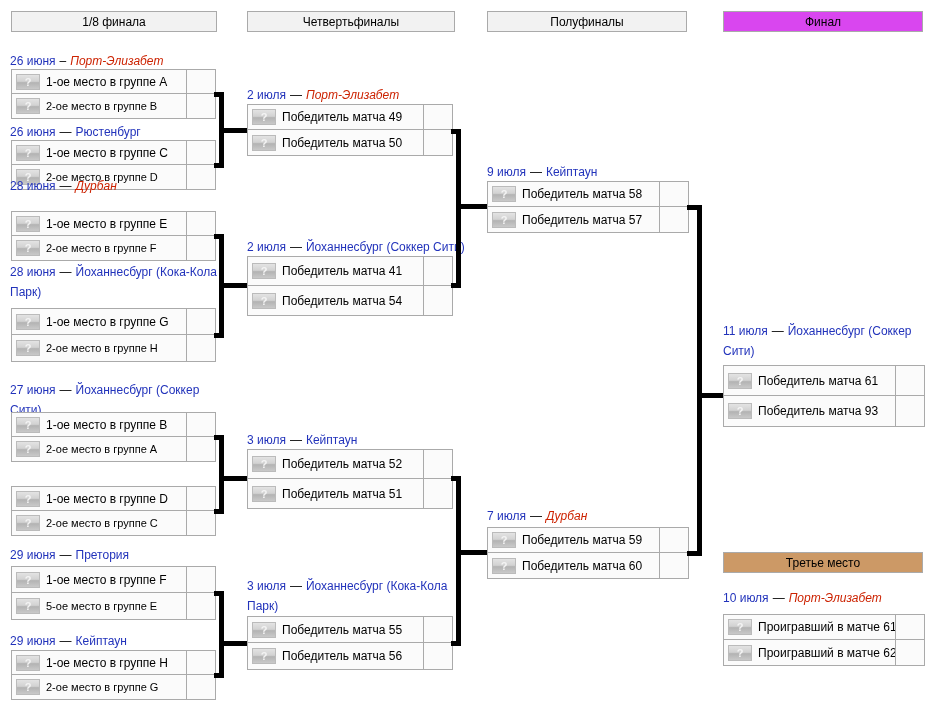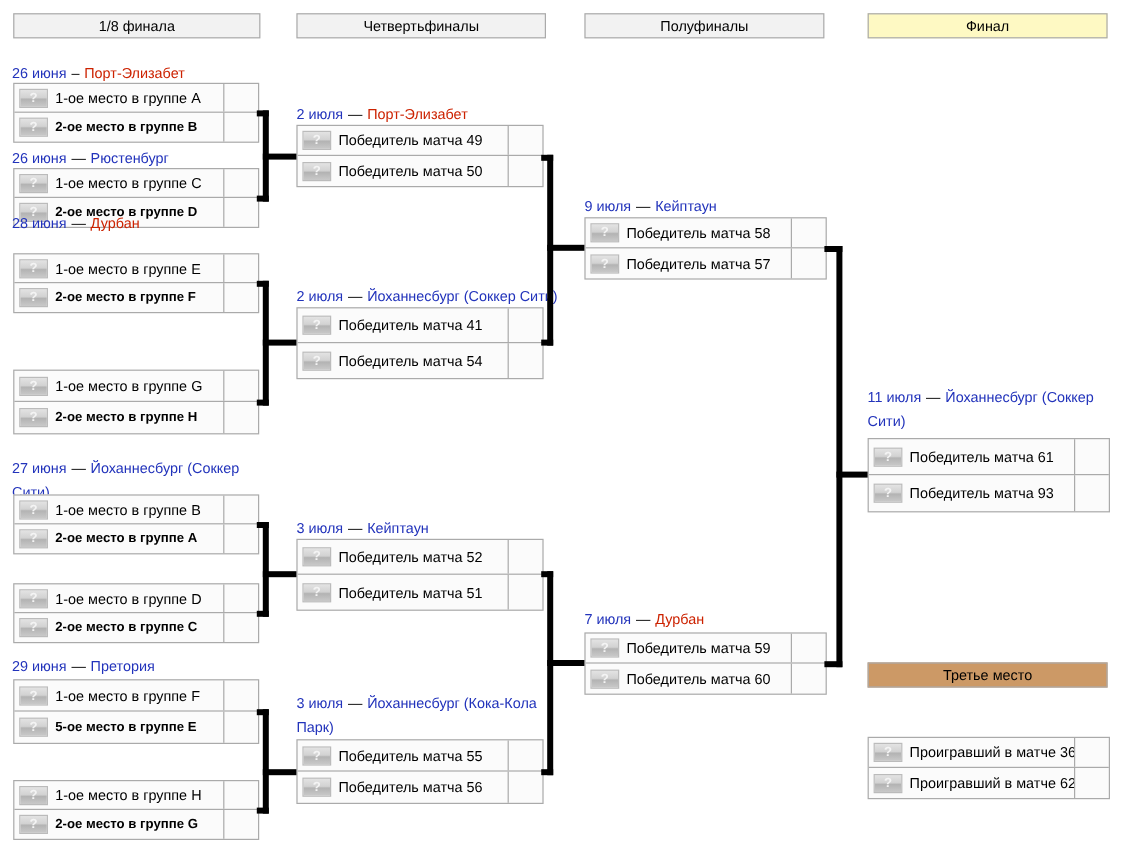--- a/index.html
+++ b/index.html
@@ -1,35 +1,35 @@
 <!DOCTYPE html>
 <html><head>
 <meta charset="utf-8">
 <style>
   html,body{margin:0;padding:0;background:#fff;}
   #stage{position:relative;width:938px;height:702px;background:#fff;overflow:hidden;
          font-family:"Liberation Sans","DejaVu Sans",sans-serif;}
   .rh{position:absolute;height:19px;border:1px solid #aaa;background:#f2f2f2;
       display:flex;align-items:center;justify-content:center;font-size:12px;color:#000;}
-  .rh.final{background:#fef9c3;}
+  .rh.final{background:#d946ef;}
   .rh.third{background:#cc9966;}
   .date{position:absolute;font-size:12px;line-height:20px;color:#000;}
   .date .lnk{color:#2233bb;}
-  .date .lnk.red{color:#cc2200;}
+  .date .lnk.red{color:#cc2200;font-style:italic;}
   .date .dash{color:#000;margin:0 4px;}
   .match{position:absolute;border:1px solid #aaa;background:#fbfbfb;}
   .row{display:flex;align-items:center;border-bottom:1px solid #aaa;box-sizing:border-box;padding-left:4px;}
   .row:last-child{border-bottom:none;}
   .r24 .row{height:24px;} .r25 .row{height:25px;} .r26 .row{height:26px;}
   .r29 .row{height:29px;} .r30 .row{height:30px;}
   .flag{width:22px;height:14px;flex:0 0 auto;border:1px solid #bbb;
         background:linear-gradient(#e3e3e3 0%,#d2d2d2 45%,#b3b3b3 55%,#c9c9c9 100%);
         color:#f4f4f4;font-size:11px;font-weight:bold;display:flex;align-items:center;justify-content:center;}
   .team{flex:1;font-size:12px;color:#000;padding-left:6px;white-space:nowrap;overflow:hidden;}
-  .row.small .team{font-size:11px;font-weight:bold;}
+  .row.small .team{font-size:11px;}
   .score{width:28px;align-self:stretch;border-left:1px solid #aaa;flex:0 0 auto;font-size:12px;
          display:flex;align-items:center;justify-content:center;}
   .ln{position:absolute;background:#000;}
 </style>
 </head>
 <body>
 
 <div id="stage">
 
   <div class="rh" style="left:11px;top:11px;width:204px">1/8 финала</div>
@@ -79,20 +79,23 @@
       <span class="team">1-ое место в группе E</span>
       <span class="score"></span>
     </div>
     <div class="row small">
       <span class="flag">?</span>
       <span class="team">2-ое место в группе F</span>
       <span class="score"></span>
     </div>
   </div>
 
+  <div class="date" style="left:10px;top:262px;width:215px">
+    <span class="lnk">28 июня</span><span class="dash">—</span><span class="lnk">Йоханнесбург (Кока-Кола Парк)</span>
+  </div>
   <div class="match r26" style="left:11px;top:308px;width:203px">
     <div class="row">
       <span class="flag">?</span>
       <span class="team">1-ое место в группе G</span>
       <span class="score"></span>
     </div>
     <div class="row small">
       <span class="flag">?</span>
       <span class="team">2-ое место в группе H</span>
       <span class="score"></span>
@@ -137,20 +140,23 @@
       <span class="team">1-ое место в группе F</span>
       <span class="score"></span>
     </div>
     <div class="row small">
       <span class="flag">?</span>
       <span class="team">5-ое место в группе E</span>
       <span class="score"></span>
     </div>
   </div>
 
+  <div class="date" style="left:10px;top:631px;width:215px">
+    <span class="lnk">29 июня</span><span class="dash">—</span><span class="lnk">Кейптаун</span>
+  </div>
   <div class="match r24" style="left:11px;top:650px;width:203px">
     <div class="row">
       <span class="flag">?</span>
       <span class="team">1-ое место в группе H</span>
       <span class="score"></span>
     </div>
     <div class="row small">
       <span class="flag">?</span>
       <span class="team">2-ое место в группе G</span>
       <span class="score"></span>
@@ -262,24 +268,27 @@
       <span class="team">Победитель матча 61</span>
       <span class="score"></span>
     </div>
     <div class="row">
       <span class="flag">?</span>
       <span class="team">Победитель матча 93</span>
       <span class="score"></span>
     </div>
   </div>
 
+  <div class="date" style="left:723px;top:588px;width:215px">
+    <span class="lnk">10 июля</span><span class="dash">—</span><span class="lnk red">Порт-Элизабет</span>
+  </div>
   <div class="match r25" style="left:723px;top:614px;width:200px">
     <div class="row">
       <span class="flag">?</span>
-      <span class="team">Проигравший в матче 36</span>
+      <span class="team">Проигравший в матче 61</span>
       <span class="score"></span>
     </div>
     <div class="row">
       <span class="flag">?</span>
       <span class="team">Проигравший в матче 62</span>
       <span class="score"></span>
     </div>
   </div>
 
   <div class="ln" style="left:214px;top:92px;width:10px;height:5px"></div>

